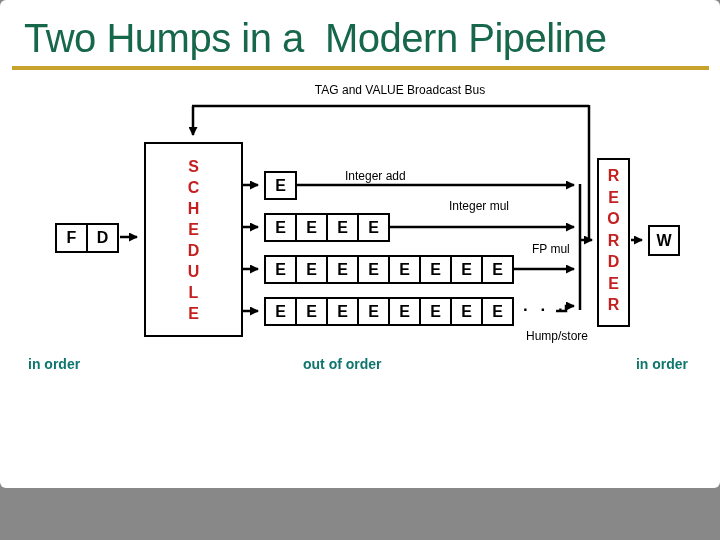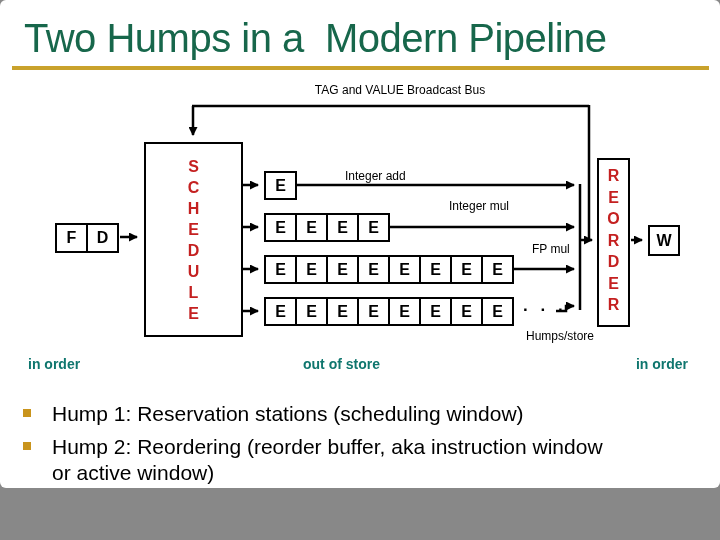--- a/index.html
+++ b/index.html
@@ -140,36 +140,23 @@
     <div class="ebox">E</div>
     <div class="ebox">E</div>
     <div class="ebox">E</div>
   </div>
 
   <div class="dots">. . .</div>
 
   <div class="dlabel" style="left:298px;top:169px;margin-left:47px;">Integer add</div>
   <div class="dlabel" style="left:405px;top:199px;margin-left:44px;">Integer mul</div>
   <div class="dlabel" style="left:524px;top:242px;margin-left:8px;">FP mul</div>
-  <div class="dlabel" style="left:526px;top:329px;">Humps/store</div>
+  <div class="dlabel" style="left:526px;top:329px;">Hump/store</div>
 
   <div class="order" style="left:28px;">in order</div>
-  <div class="order" style="left:303px;">out of store</div>
+  <div class="order" style="left:303px;">out of order</div>
   <div class="order" style="left:600px;width:88px;text-align:right;">in order</div>
 
-  <div class="bullet" style="top:401px;">
-    <span class="bsq"></span>
-    <div class="btext">
-      <div>Hump 1: Reservation stations (scheduling window)</div>
-    </div>
-  </div>
-  <div class="bullet" style="top:434px;">
-    <span class="bsq"></span>
-    <div class="btext">
-      <div>Hump 2: Reordering (reorder buffer, aka instruction window</div>
-      <div>or active window)</div>
-    </div>
-  </div>
 
   <div class="bottom-rule"></div>
   <div class="pagenum">14</div>
 
 </div>
 
 </body></html>

